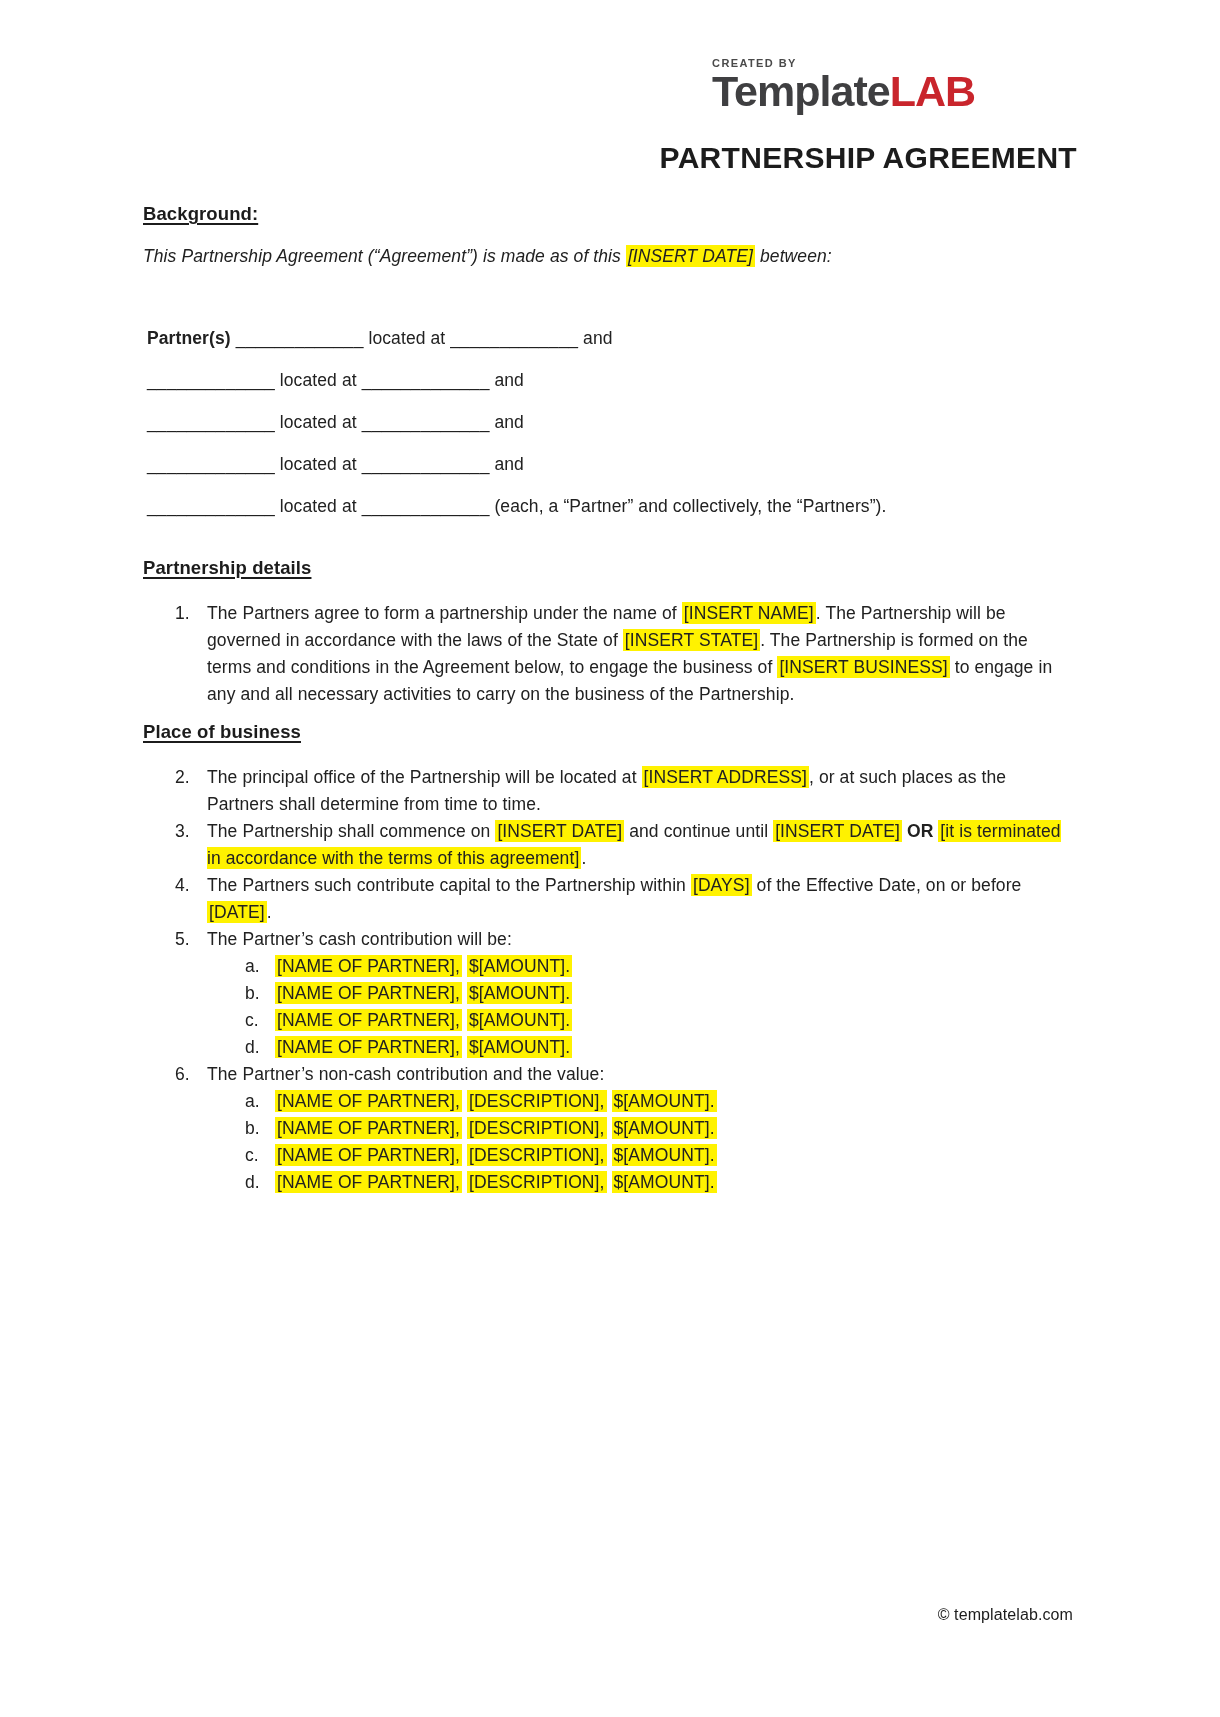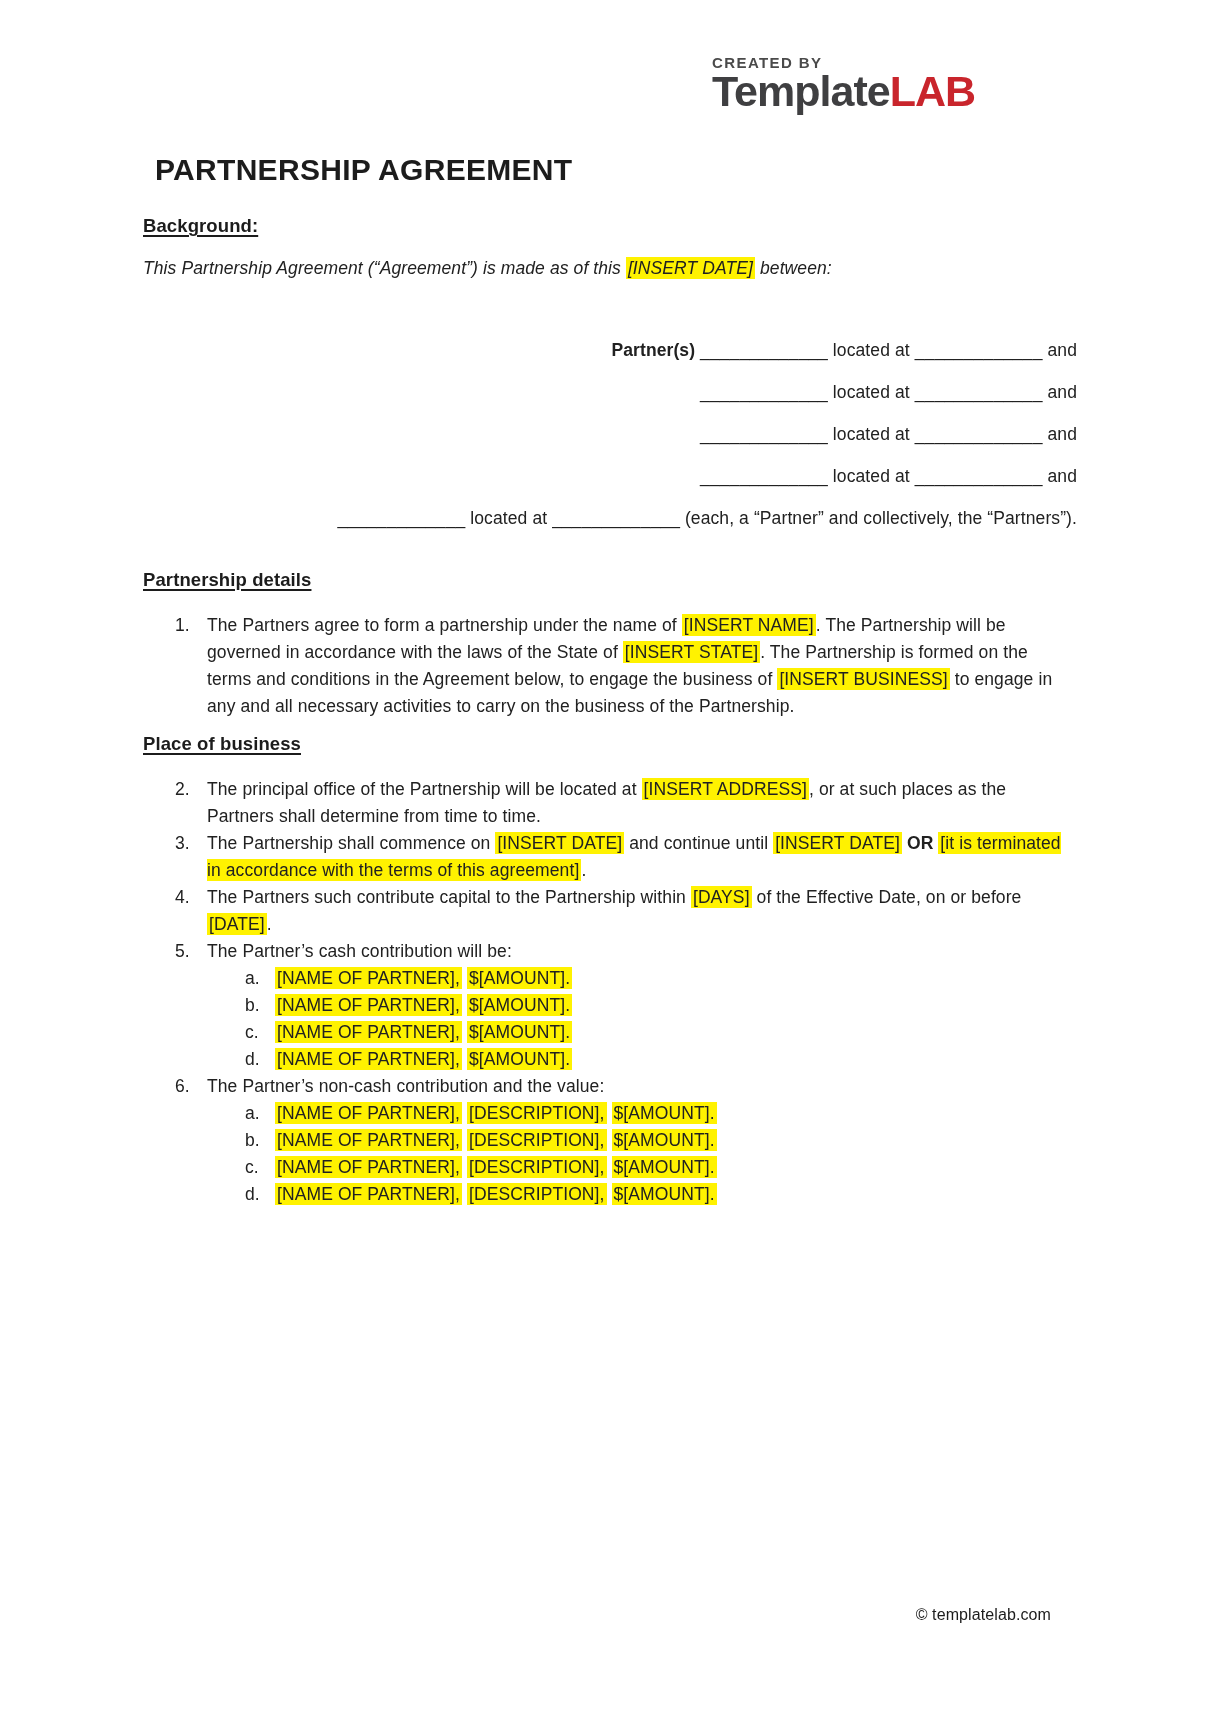--- a/index.html
+++ b/index.html
@@ -10,51 +10,51 @@
     padding:140px 143px 0 143px;
     background:#ffffff;
     font-family:"Liberation Sans",sans-serif;
     color:#212121;
     font-size:17.5px;
     letter-spacing:0.1px;
     overflow:hidden;
   }
   
   .brand{position:absolute;top:57px;right:245px;text-align:left;}
-  .created-by{font-size:15px;font-weight:700;letter-spacing:1.4px;color:#4a4a4a;line-height:12px;}
+  .created-by{font-size:11px;font-weight:700;letter-spacing:1.4px;color:#4a4a4a;line-height:12px;}
   .logo{font-size:43px;font-weight:700;line-height:44px;letter-spacing:-1px;}
   .logo .primary{color:var(--brand-dark,#3f3f41);}
   .logo .accent{color:var(--brand-red,#c9252c);}
   
-  .doc-title{margin:12px;text-align:left;font-size:30px;font-weight:700;letter-spacing:0.3px;color:#1c1c1c;line-height:36px;}
+  .doc-title{margin:0;text-align:right;font-size:30px;font-weight:700;letter-spacing:0.3px;color:#1c1c1c;line-height:36px;}
   
   .sec-heading{
     font-size:18.5px;font-weight:700;color:#1c1c1c;
     text-decoration:underline;text-decoration-thickness:2px;text-underline-offset:3px;
     margin:12px 0 20px 0;line-height:24px;
   }
   .sec-heading.mt-lg{margin-top:26px;}
   
   .intro{margin:20px 0 0 0;line-height:20px;font-style:italic;}
   .partner-lines{margin:62px 0 40px 0;}
-  .partner-line{margin:0 0 22px 4px;line-height:20px;text-align:right;}
+  .partner-line{margin:0 0 22px 4px;line-height:20px;}
   .partner-line:last-child{margin-bottom:0;}
   
   .num-list{margin-left:32px;}
   .num-item{display:flex;line-height:27px;}
   .num{flex:0 0 32px;width:32px;}
   .itxt{flex:1;}
   .sub-list{margin-left:38px;}
   .sub-item{display:flex;line-height:27px;}
   .letter{flex:0 0 30px;width:30px;}
   
   .hl{background:var(--hl,#fff200);padding:1px 2px;}
   .b{font-weight:700;}
   
-  .footer{position:absolute;top:1605px;right:169px;font-size:16px;color:#1c1c1c;line-height:20px;}
+  .footer{position:absolute;top:1605px;right:147px;font-size:16px;color:#1c1c1c;line-height:20px;}
 </style>
 </head>
 <body>
 
 <div class="page">
 
   <div class="brand">
     <div class="created-by">CREATED BY</div>
     <div class="logo">
       <span class="primary">Template</span><span class="accent">LAB</span>

